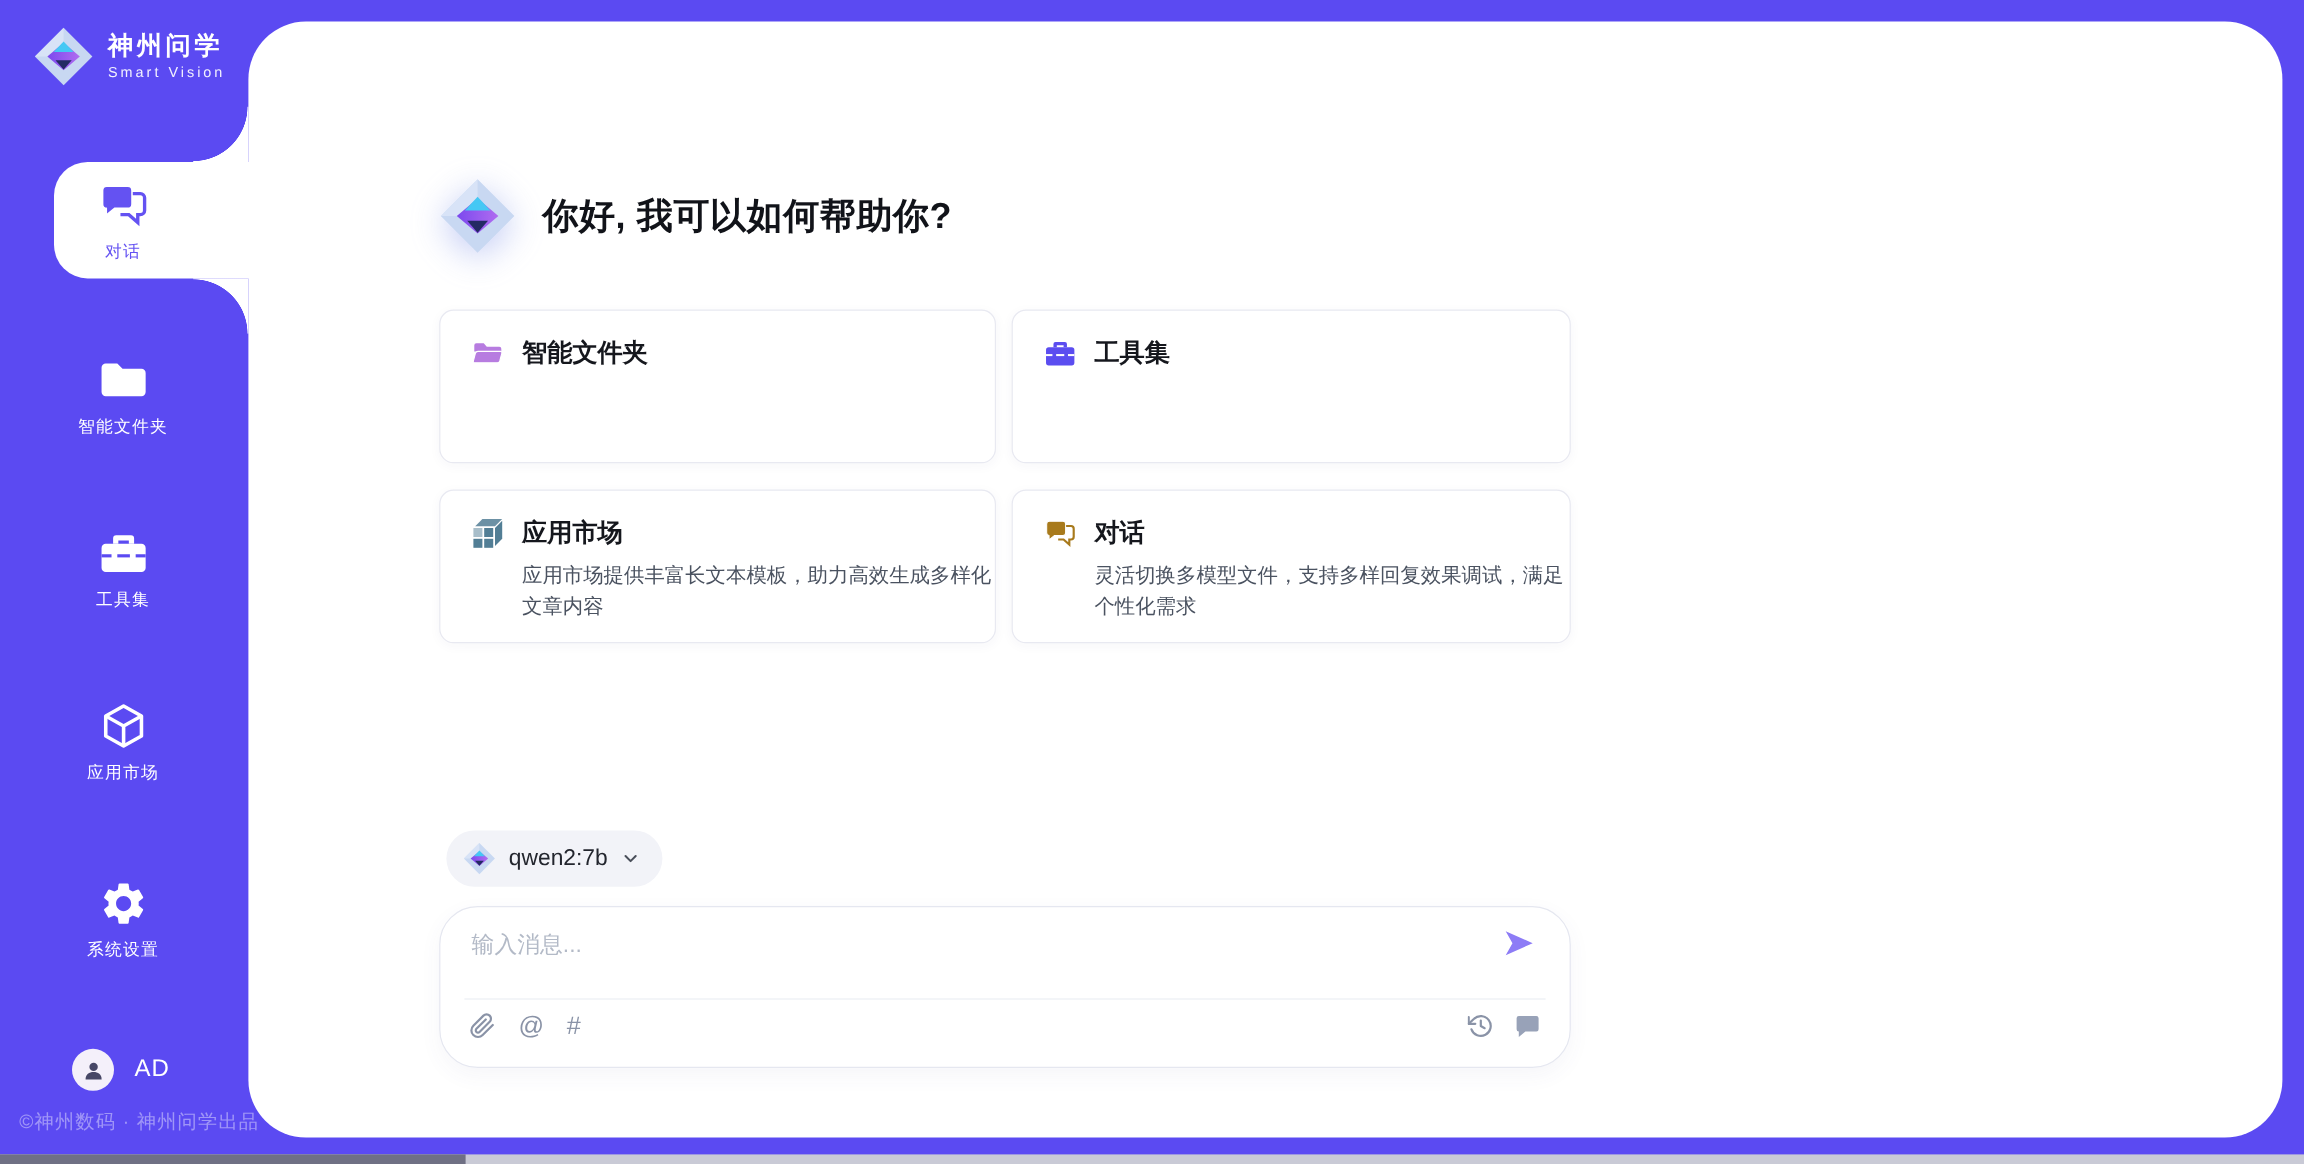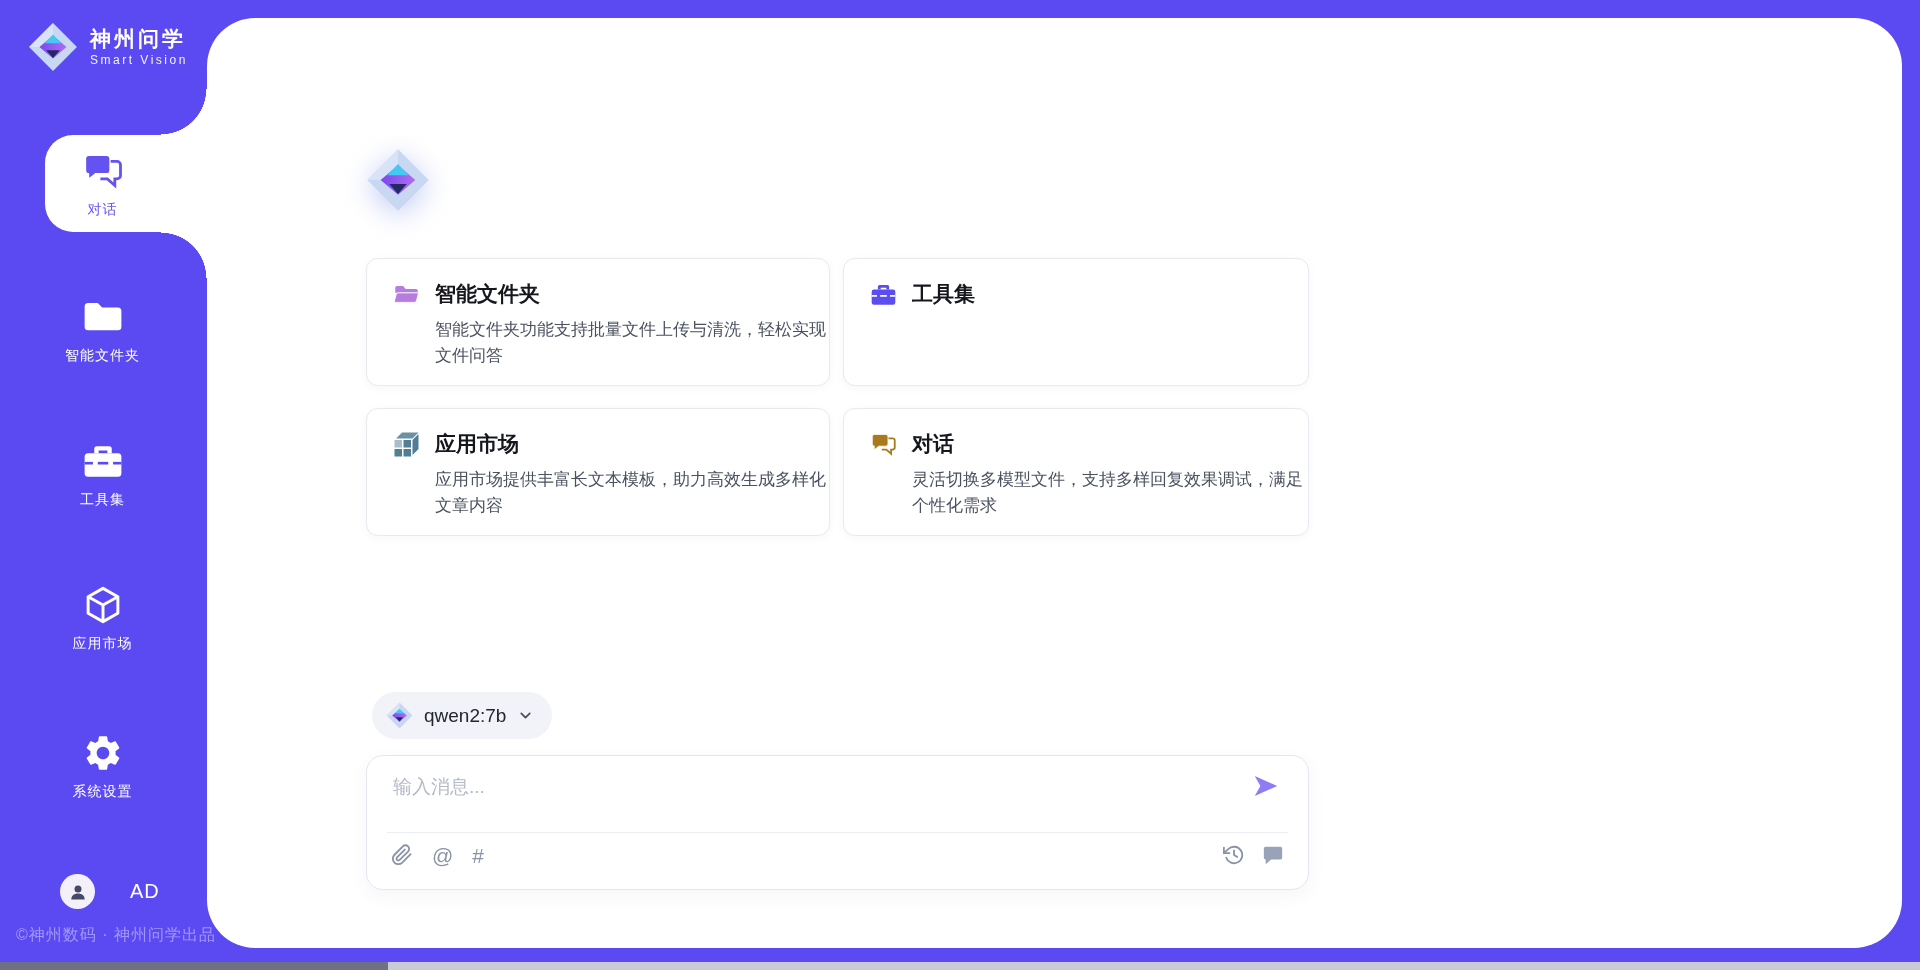--- a/index.html
+++ b/index.html
@@ -38,21 +38,21 @@
     align-items:center;justify-content:center;gap:9px;color:#ffffff;cursor:pointer;
   }
   .nav-item .nav-ic{width:42px;height:42px;}
   .nav-label{font-size:14px;letter-spacing:1px;}
   .nav-item.active{color:#6452f2;}
   .nav-chat{top:138px;height:92px;}
   .nav-folder{top:284px;height:92px;}
   .nav-tools{top:428px;height:92px;}
   .nav-market{top:572px;height:92px;}
   .nav-settings{top:720px;height:92px;}
-  .user-row{position:absolute;left:60px;top:874px;display:flex;align-items:center;gap:35px;}
+  .user-row{position:absolute;left:60px;top:874px;display:flex;align-items:center;gap:17px;}
   .avatar{width:35px;height:35px;border-radius:50%;background:#f4f0fa;display:flex;align-items:center;justify-content:center;}
   .avatar svg{width:20px;height:20px;fill:#474766;}
   .user-name{color:#ffffff;font-size:20px;letter-spacing:1px;}
   .copyright{position:absolute;left:16px;top:925px;color:rgba(255,255,255,.42);font-size:16px;letter-spacing:1px;}
   
   .greeting{position:absolute;left:366px;top:130px;height:100px;display:flex;align-items:center;gap:22px;}
   .greeting .gem{width:64px;height:64px;filter:drop-shadow(0 6px 14px rgba(120,140,230,.45));}
   .greeting-text{font-size:30px;font-weight:800;color:#111319;letter-spacing:.5px;}
   .cards{position:absolute;left:366px;top:258px;display:grid;grid-template-columns:464px 466px;column-gap:13px;row-gap:22px;}
   .card{
@@ -73,21 +73,21 @@
   .model-pill{
     position:absolute;left:372px;top:692px;height:47px;padding:0 18px 0 14px;border-radius:24px;
     background:#f2f3f8;display:flex;align-items:center;gap:11px;cursor:pointer;
   }
   .model-pill .gem{width:27px;height:27px;}
   .model-name{font-size:19px;color:#23262e;}
   .chevron{width:17px;height:17px;stroke:#4a4f5a;fill:none;stroke-width:2.4;stroke-linecap:round;stroke-linejoin:round;}
   
   .composer{
     position:absolute;left:366px;top:755px;width:943px;height:135px;box-sizing:border-box;
-    background:#fff;border:1px solid #e5e7f0;border-radius:17px;
+    background:#fff;border:1px solid #e5e7f0;border-radius:32px;
     box-shadow:0 6px 18px rgba(70,70,140,.05);
   }
   .composer textarea{
     position:absolute;left:24px;top:16px;width:830px;height:46px;border:none;outline:none;resize:none;
     font-family:"Liberation Sans","DejaVu Sans",sans-serif;font-size:19px;color:#333;background:transparent;
   }
   .composer textarea::placeholder{color:#b3bac7;}
   .send-btn{position:absolute;right:24px;top:13px;width:36px;height:36px;border:none;background:transparent;padding:0;cursor:pointer;}
   .send-btn svg{width:30px;height:30px;fill:#8d7cf6;}
   .composer-divider{position:absolute;left:20px;right:20px;top:76px;height:1px;background:#eceef4;}
@@ -193,33 +193,33 @@
   </div>
   <span class="user-name">AD</span>
 </div>
 
 <div class="copyright">©神州数码 · 神州问学出品</div>
 
 <div class="greeting">
   <svg class="gem" viewBox="0 0 48 48">
       <use href="#gem-shape"></use>
     </svg>
+  <span class="greeting-text">你好, 我可以如何帮助你?</span>
 </div>
 
 <div class="cards">
 
   <div class="card">
     <div class="card-head">
       <svg class="card-ic c-violet" viewBox="0 0 48 48">
         <path d="M4 12a3 3 0 0 1 3-3h11l4.5 5H41a3 3 0 0 1 3 3v4H4z" fill="currentColor"></path>
         <path d="M9.5 21h33.4a2 2 0 0 1 1.93 2.52l-3.1 11.7A4 4 0 0 1 37.87 38H4.5a2 2 0 0 1-1.93-2.52l3.07-11.7A4 4 0 0 1 9.5 21z" fill="currentColor" stroke="#fff" stroke-width="1.6"></path>
       </svg>
       <span class="card-title">智能文件夹</span>
     </div>
-    <div class="card-desc">智能文件夹功能支持批量文件上传与清洗，轻松实现文件问答</div>
   </div>
 
   <div class="card">
     <div class="card-head">
       <svg class="card-ic c-indigo" viewBox="0 0 48 48">
           <use href="#toolbox-shape"></use>
         </svg>
       <span class="card-title">工具集</span>
     </div>
   </div>

